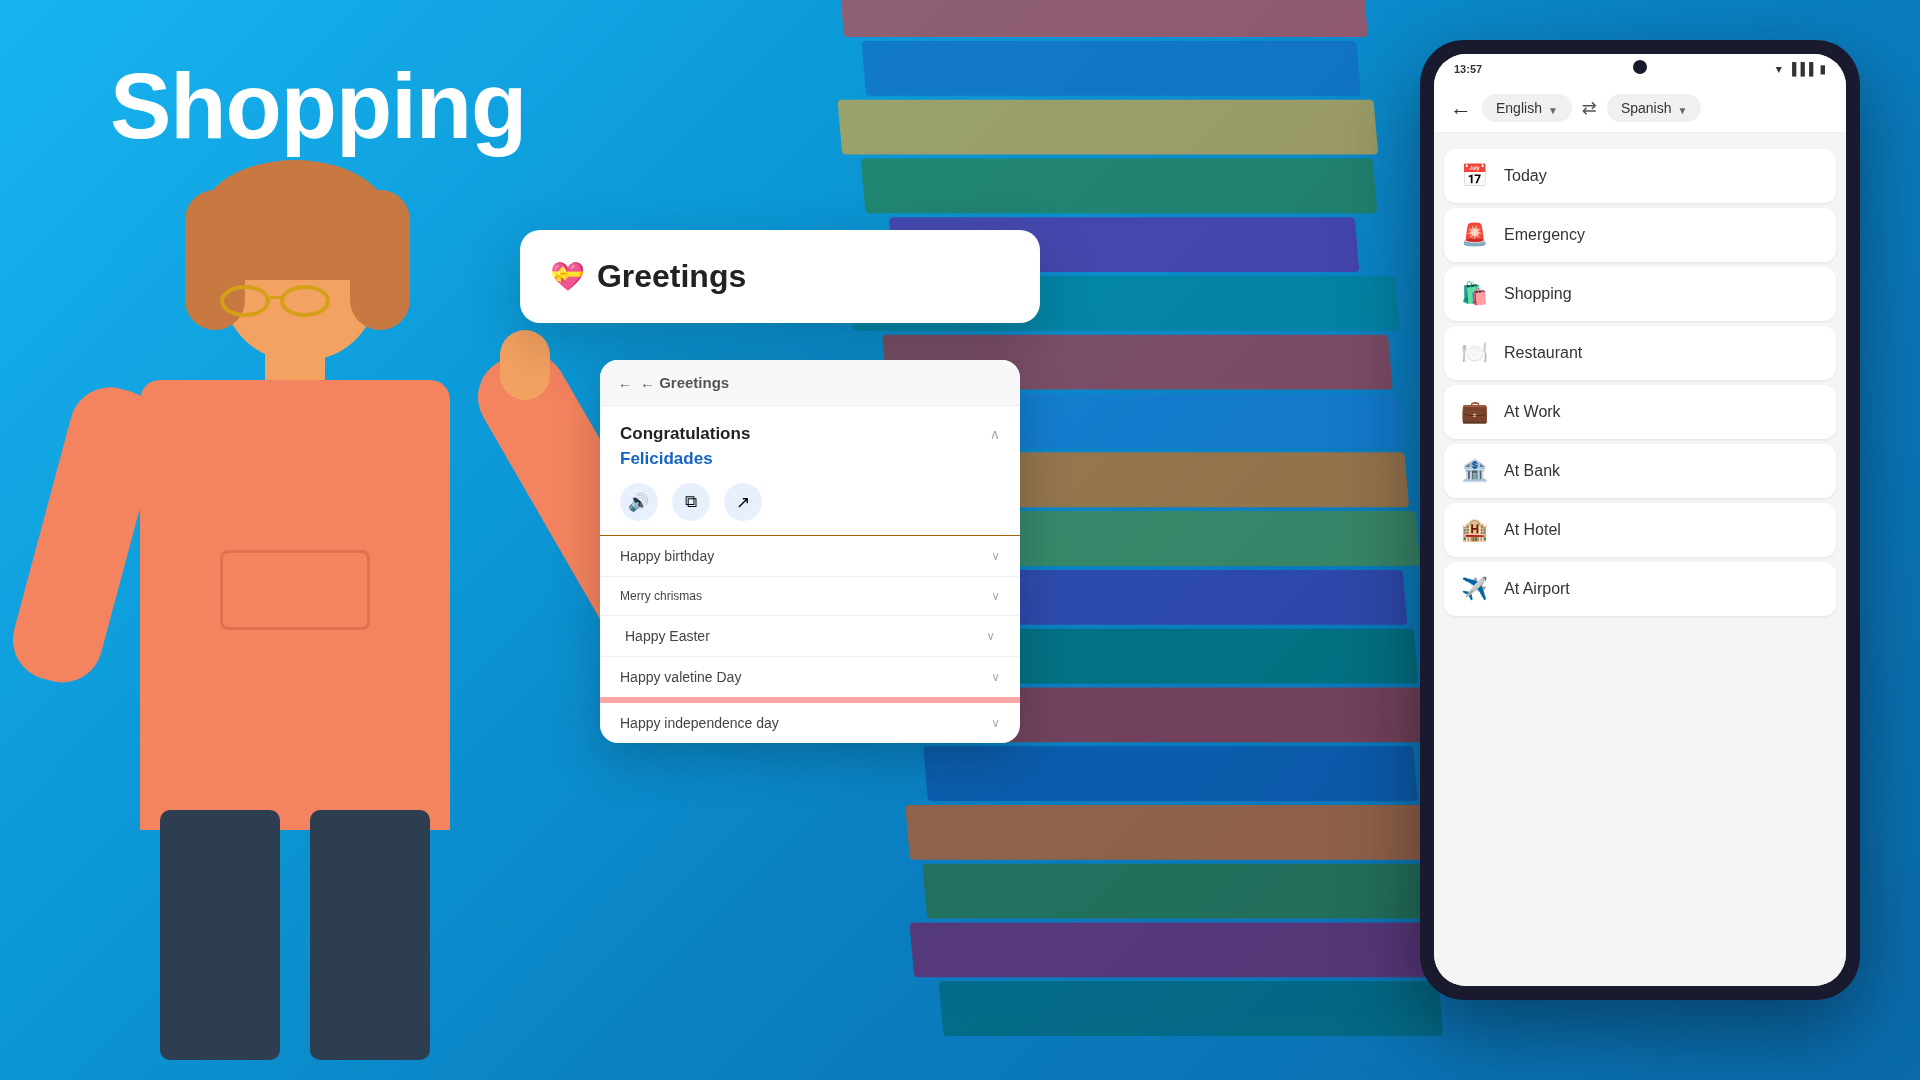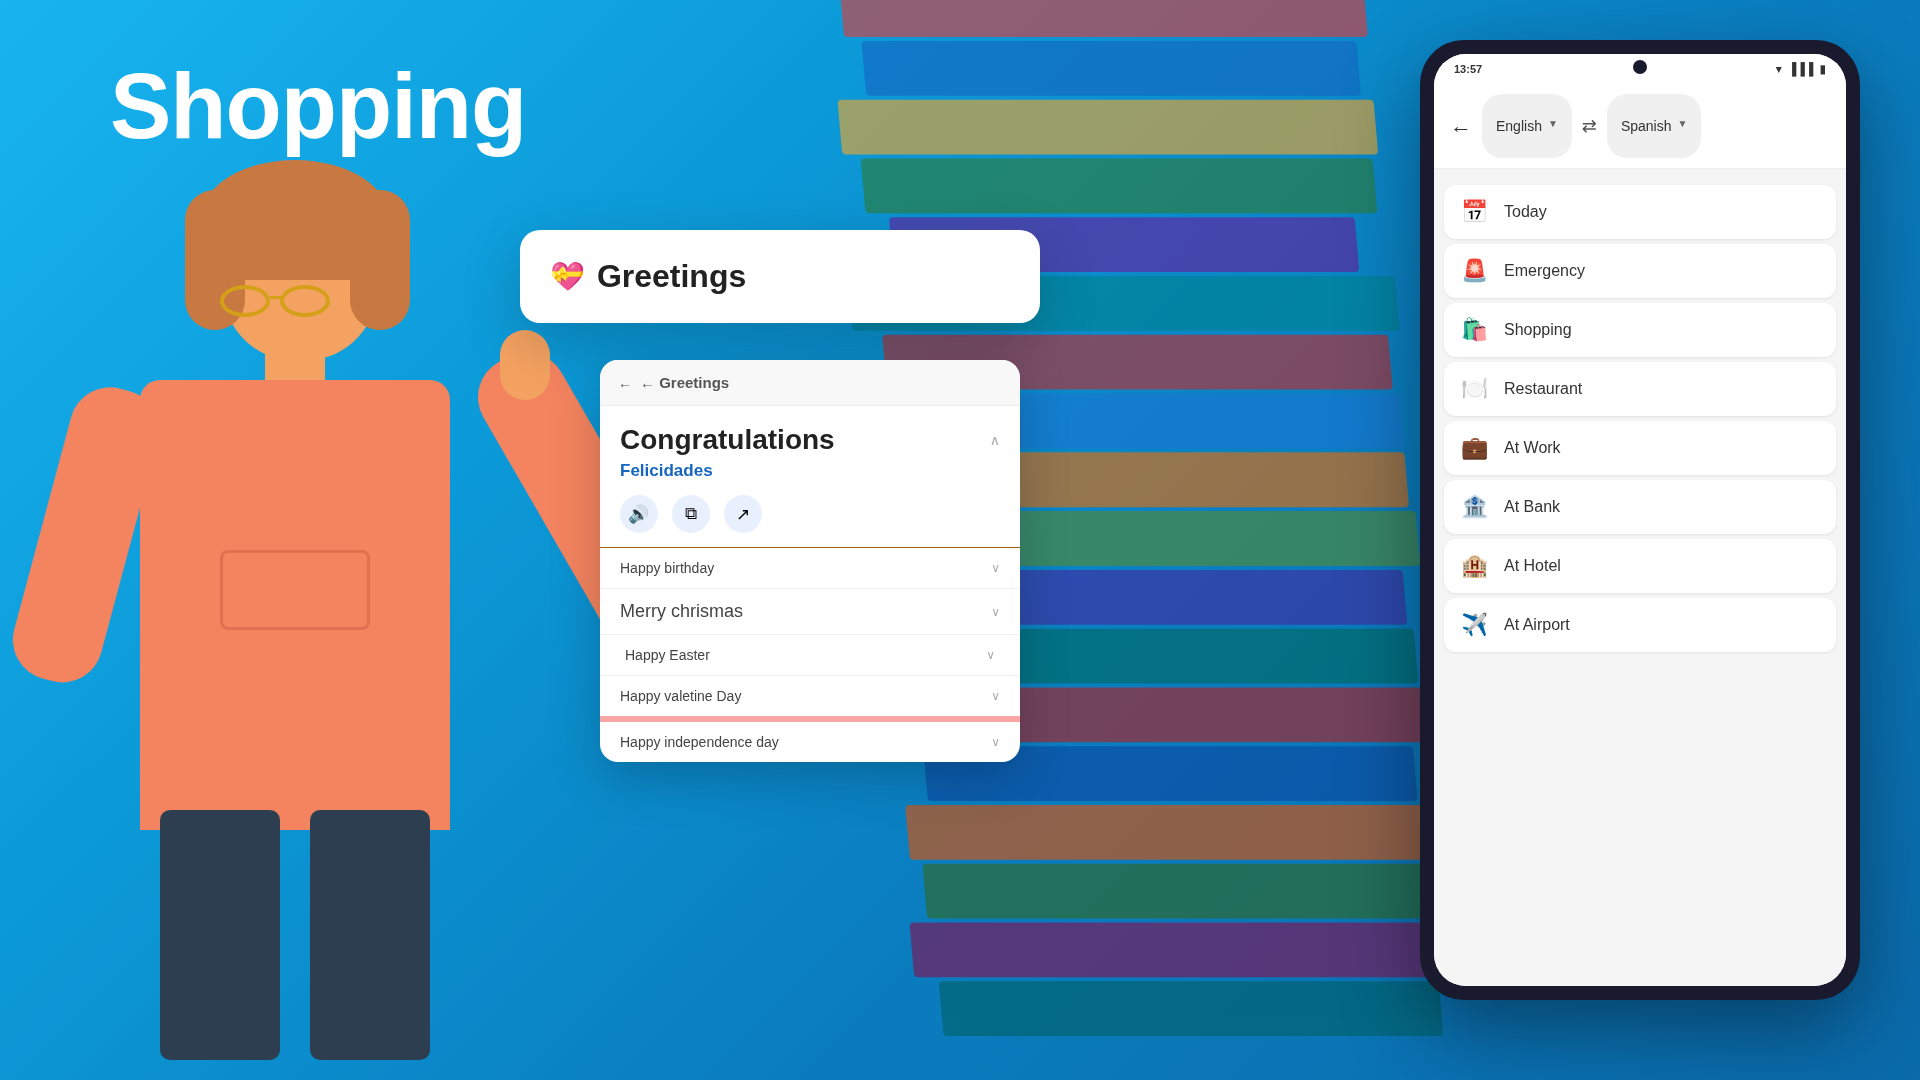--- a/index.html
+++ b/index.html
@@ -122,23 +122,23 @@
 
     .nav-back-btn {
       font-size: 22px;
       color: #333;
       cursor: pointer;
     }
 
     .lang-pill {
       background: #f0f0f0;
       border-radius: 20px;
-      padding: 24px 14px;
-      display: flex;
-      align-items: flex-start;
+      padding: 6px 14px;
+      display: flex;
+      align-items: flex-end;
       gap: 6px;
       font-size: 14px;
       font-weight: 500;
       color: #333;
     }
 
     .lang-pill .arrow-down {
       font-size: 10px;
       color: #666;
     }
@@ -304,39 +304,39 @@
 
 <div style="position:absolute; left:600px; top:360px; width:420px; background:#fff; border-radius:18px; box-shadow:0 15px 50px rgba(0,0,0,0.22); z-index:30; overflow:hidden;">
 
   <div style="background:#f8f8f8; padding:14px 18px; display:flex; align-items:center; gap:8px; border-bottom:1px solid #eee;">
     <span style="font-size:14px; color:#555;">←</span>
     <span style="font-size:15px; font-weight:600; color:#555;">← Greetings</span>
   </div>
 
   <div style="padding:18px 20px 14px;">
     <div style="display:flex; align-items:center; justify-content:space-between;">
-      <span style="font-size:28px; font-weight:700; color:#222;">Congratulations</span>
+      <span style="font-size:17px; font-weight:700; color:#222;">Congratulations</span>
       <span style="color:#aaa; font-size:14px;">∧</span>
     </div>
     <div style="font-size:17px; font-weight:600; color:#1565c0; margin-top:5px;">Felicidades</div>
 
     <div style="display:flex; gap:14px; margin-top:14px;">
       <div style="width:38px; height:38px; background:#e8f0fe; border-radius:50%; display:flex; align-items:center; justify-content:center; font-size:17px; cursor:pointer;">🔊</div>
       <div style="width:38px; height:38px; background:#e8f0fe; border-radius:50%; display:flex; align-items:center; justify-content:center; font-size:17px; cursor:pointer;">⧉</div>
       <div style="width:38px; height:38px; background:#e8f0fe; border-radius:50%; display:flex; align-items:center; justify-content:center; font-size:17px; cursor:pointer;">↗</div>
     </div>
   </div>
 
   <div>
     <div style="display:flex; align-items:center; justify-content:space-between; padding:12px 20px; border-top:1px solid #a16207;">
       <span style="font-size:14px; color:#444;">Happy birthday</span>
       <span style="color:#aaa; font-size:12px;">∨</span>
     </div>
     <div style="display:flex; align-items:center; justify-content:space-between; padding:12px 20px; border-top:1px solid #f0f0f0;">
-      <span style="font-size:18px; color:#444;">Merry chrismas</span>
+      <span style="font-size:12px; color:#444;">Merry chrismas</span>
       <span style="color:#aaa; font-size:12px;">∨</span>
     </div>
     <div style="display:flex; align-items:center; justify-content:space-between; padding:12px 25px; border-top:1px solid #f0f0f0;">
       <span style="font-size:14px; color:#444;">Happy Easter</span>
       <span style="color:#aaa; font-size:12px;">∨</span>
     </div>
     <div style="display:flex; align-items:center; justify-content:space-between; padding:12px 20px; border-top:1px solid #f0f0f0;">
       <span style="font-size:14px; color:#444;">Happy valetine Day</span>
       <span style="color:#aaa; font-size:12px;">∨</span>
     </div>

